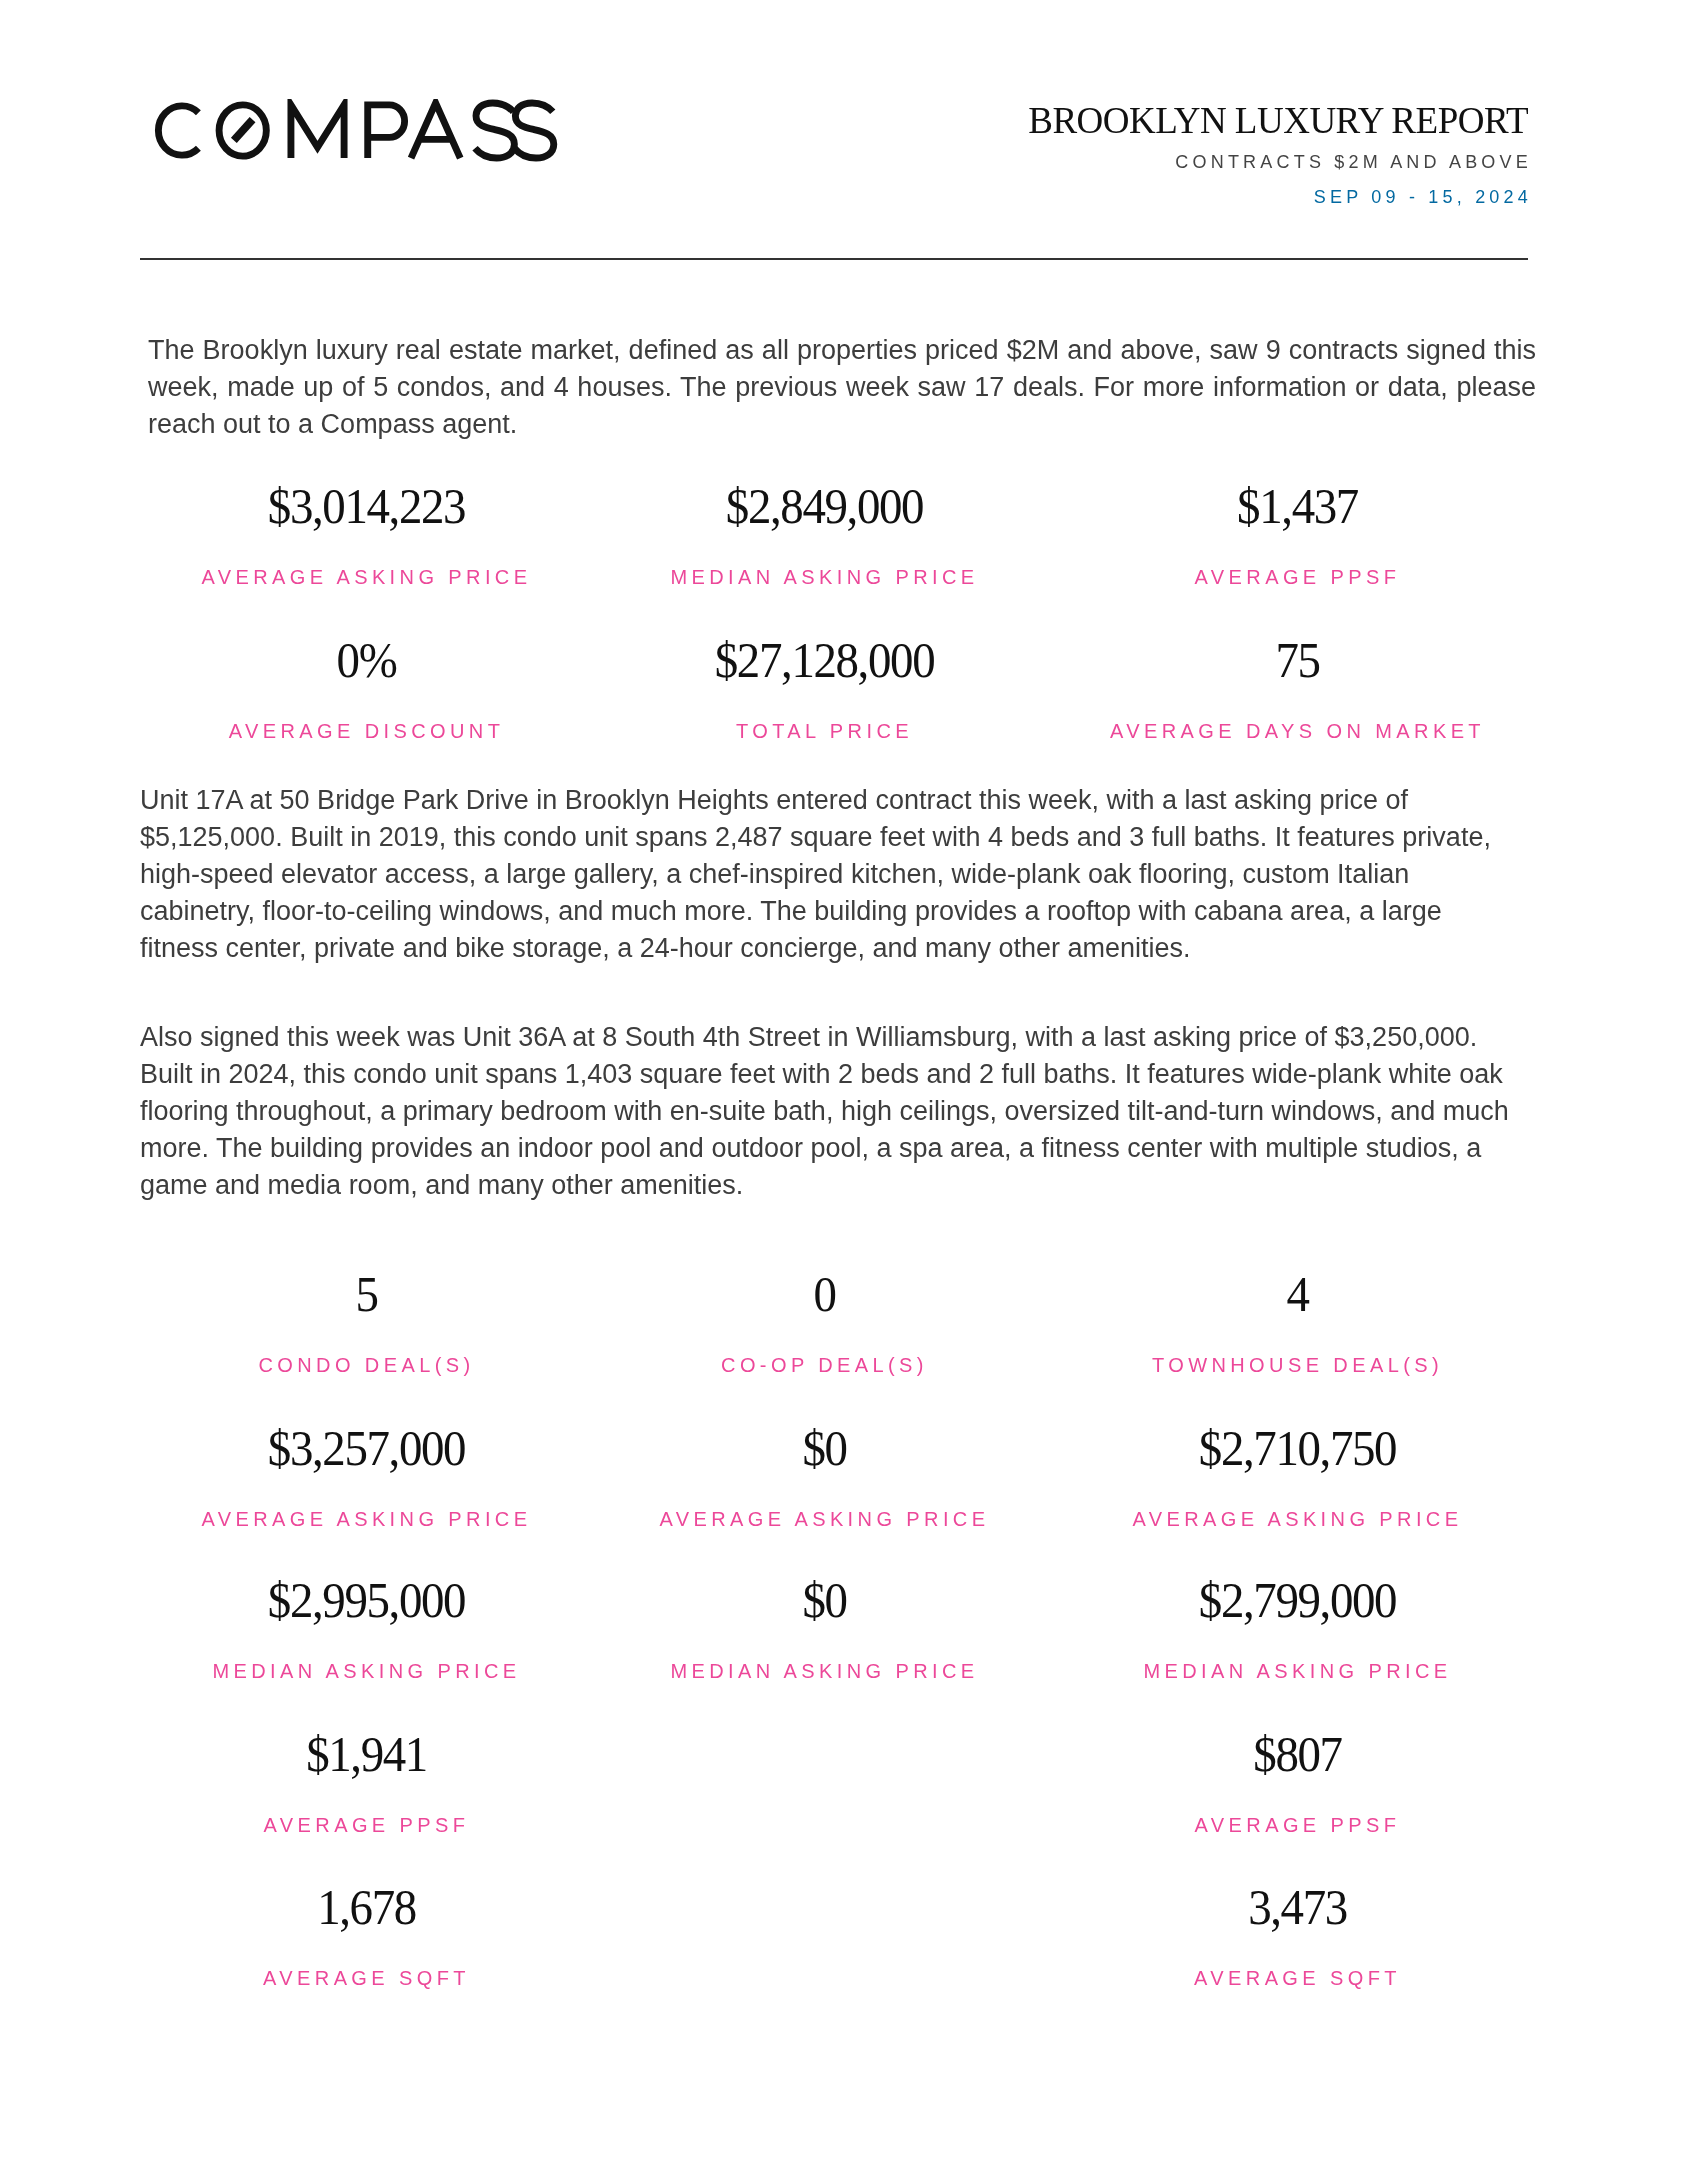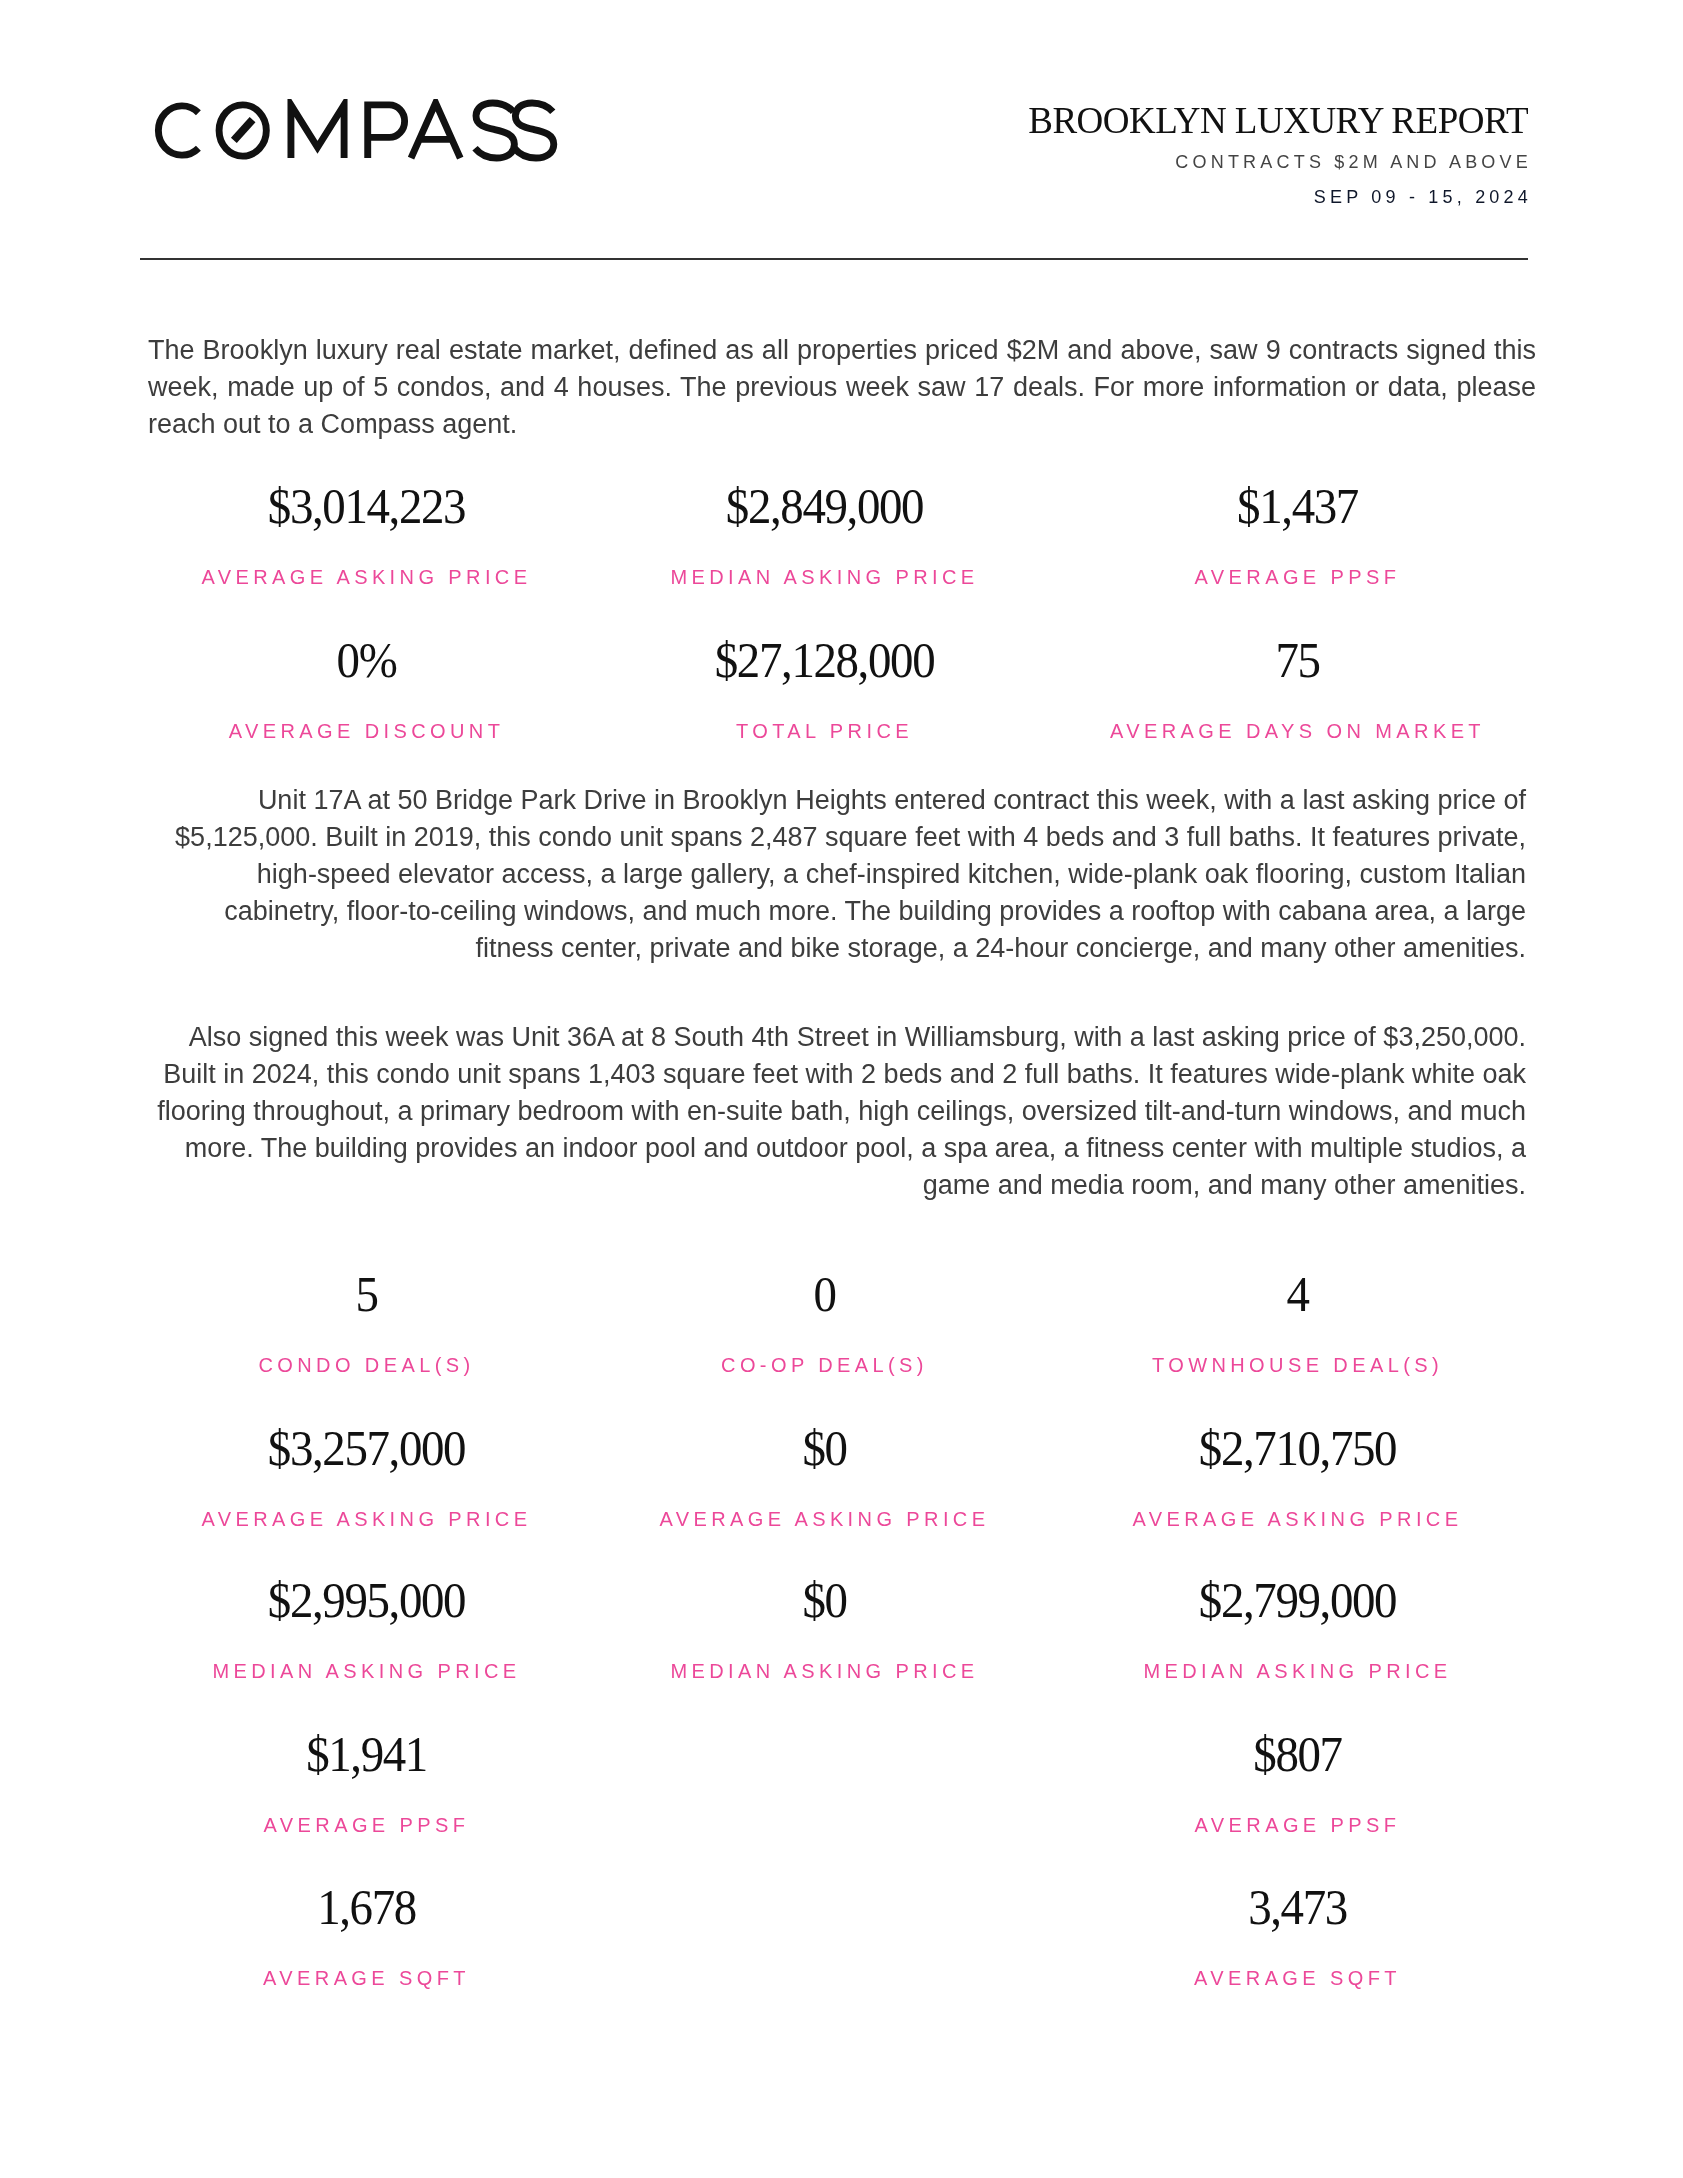--- a/index.html
+++ b/index.html
@@ -15,28 +15,28 @@
     font-size: 37px; color: #111; letter-spacing: -0.5px; white-space: nowrap;
   }
   .report-sub {
     position: absolute; right: 155px; top: 152px;
     font-family: "Liberation Sans", "DejaVu Sans", sans-serif;
     font-size: 18px; letter-spacing: 4.2px; color: #444; white-space: nowrap; margin-right: -4px;
   }
   .report-date {
     position: absolute; right: 155px; top: 187px;
     font-family: "Liberation Sans", "DejaVu Sans", sans-serif;
-    font-size: 18px; letter-spacing: 4.2px; color: #0f172a; white-space: nowrap; margin-right: -4px;
+    font-size: 18px; letter-spacing: 4.2px; color: #0369a1; white-space: nowrap; margin-right: -4px;
   }
   .divider { position: absolute; left: 140px; width: 1388px; top: 258px; height: 0; border-top: 2.5px solid #333; }
 
   .para {
     position: absolute; left: 140px; width: 1388px;
     font-family: "Liberation Sans", "DejaVu Sans", sans-serif;
-    font-size: 27px; line-height: 37px; color: #3d3d3d; text-align: right;
+    font-size: 27px; line-height: 37px; color: #3d3d3d;
   }
   .para.justify { text-align: justify; text-align-last: left; }
   .intro { top: 324px; }
   .p1 { top: 782px; }
   .p2 { top: 1019px; }
 
   .stat { position: absolute; width: 455px; text-align: center; }
   .stat .val {
     font-family: "Liberation Serif", "DejaVu Serif", serif;
     font-size: 51px; color: #111; letter-spacing: -1.5px; line-height: 59px; height: 59px;

